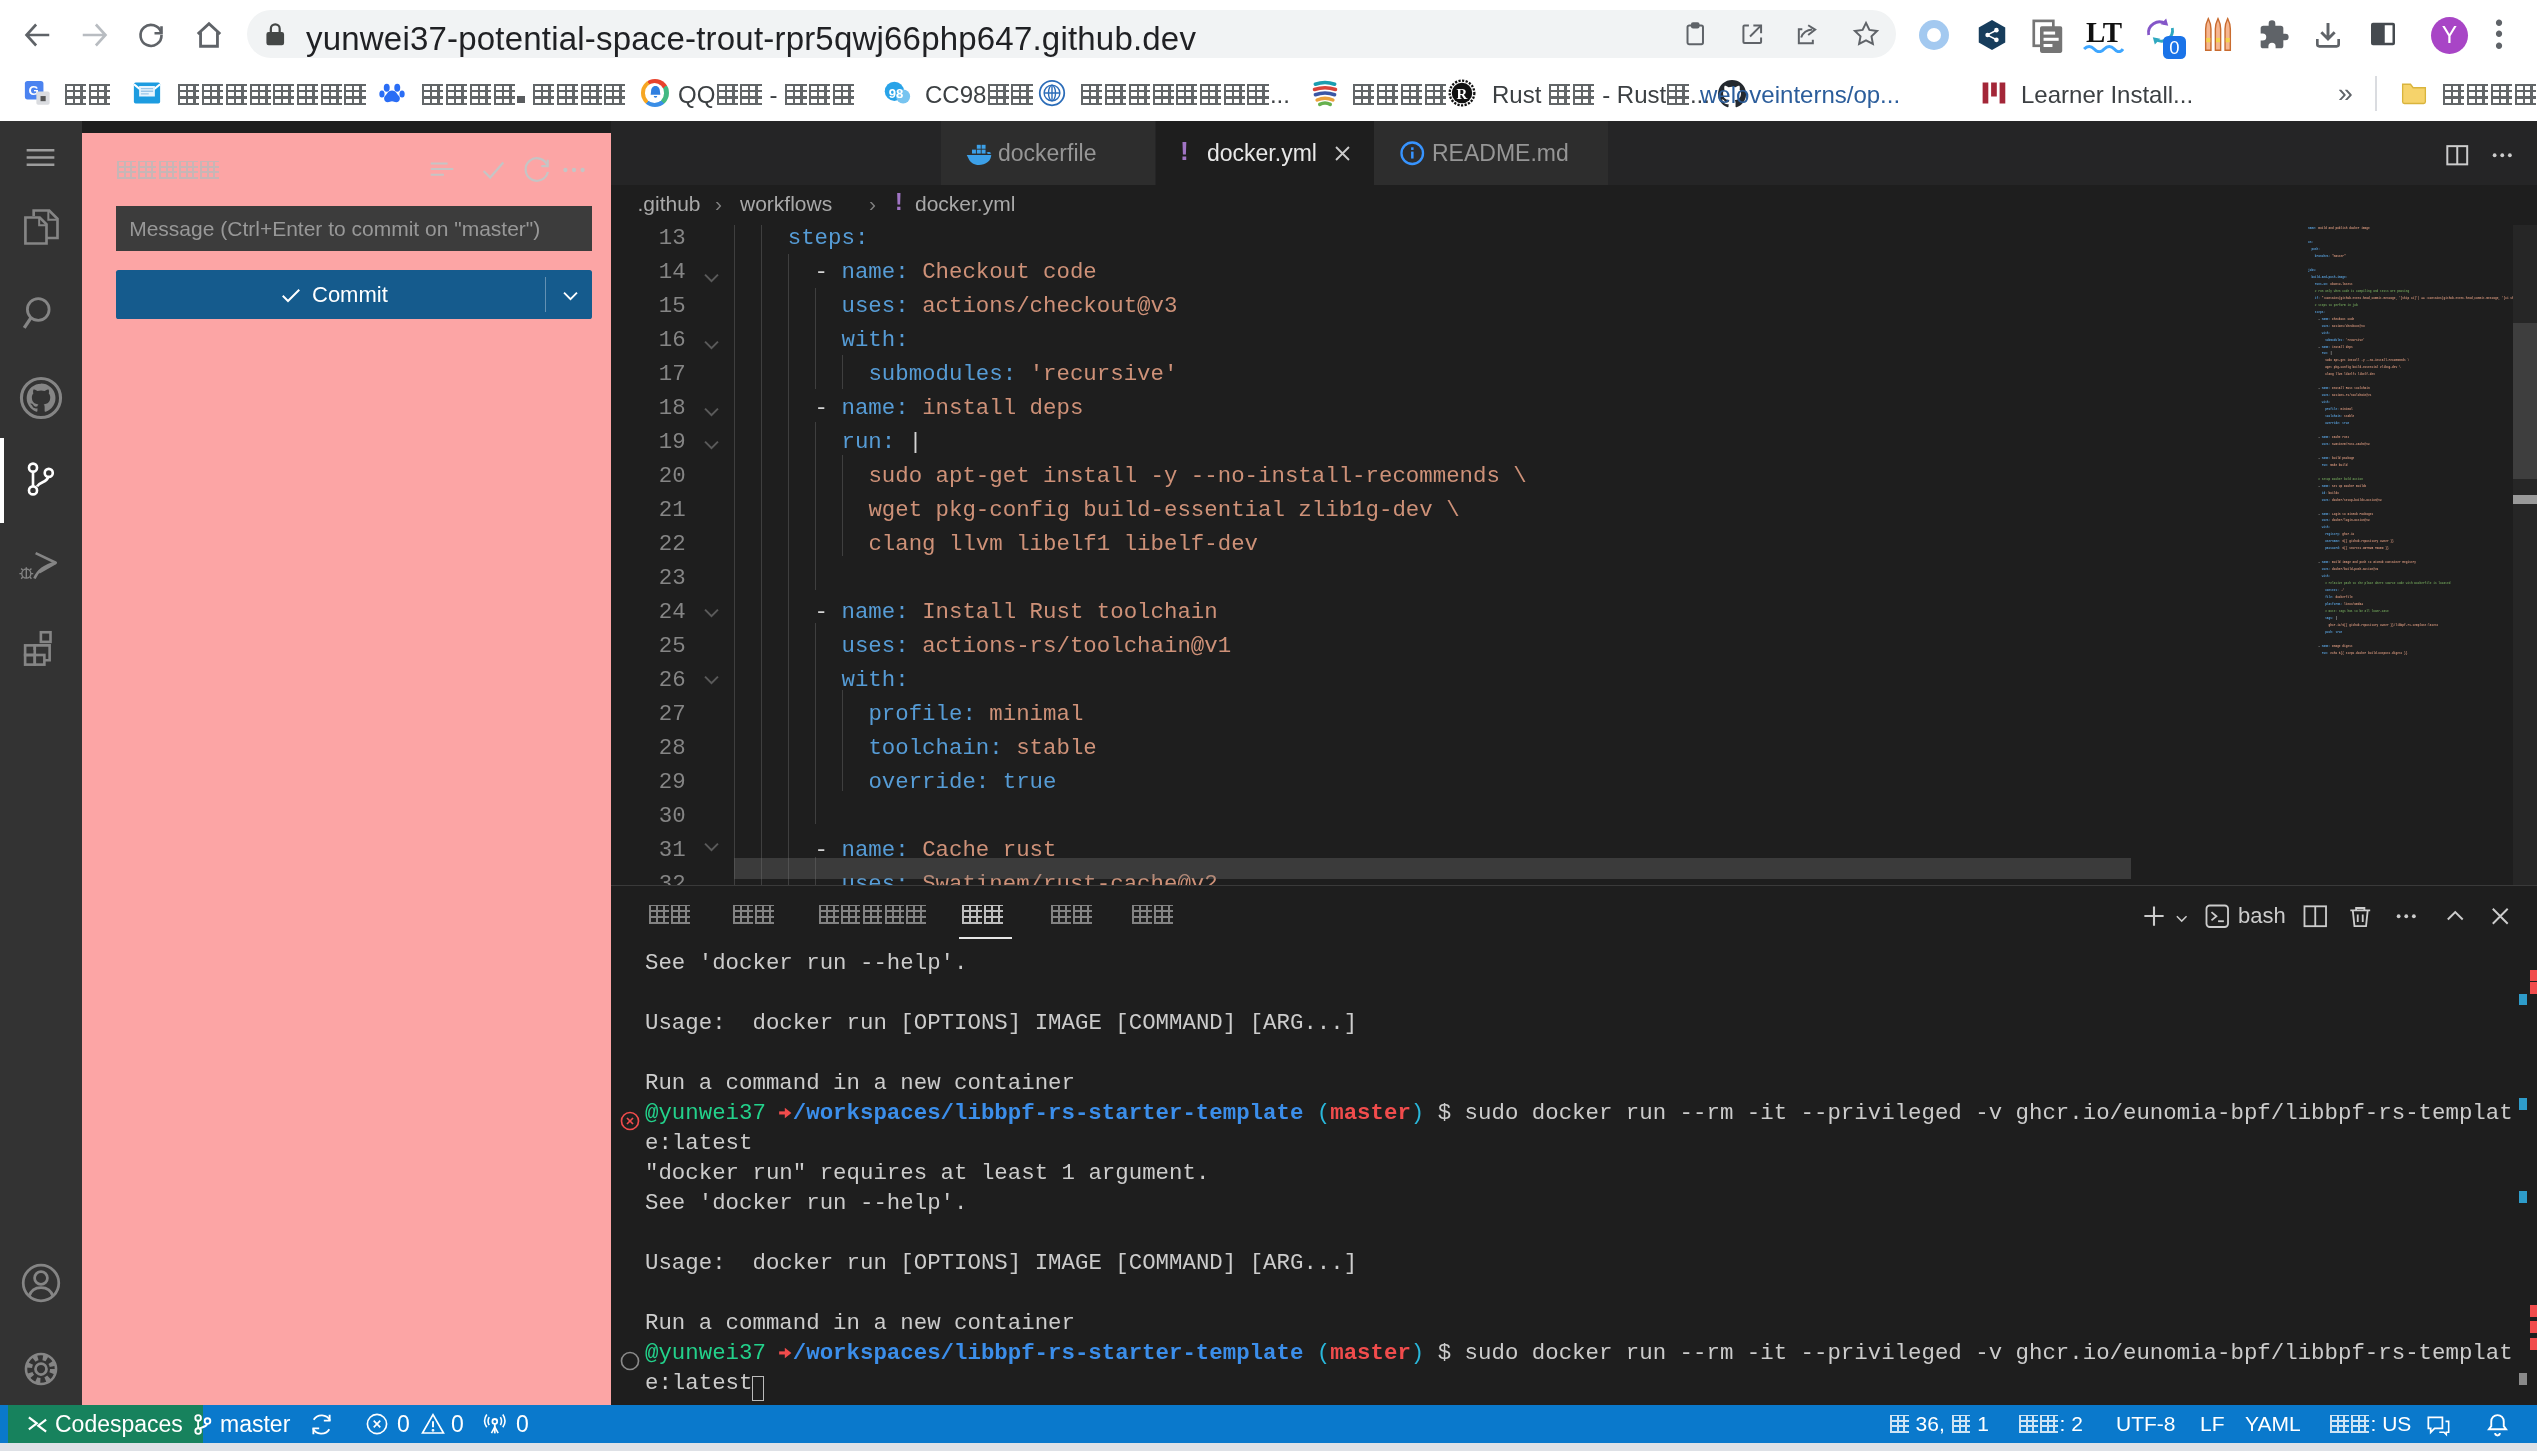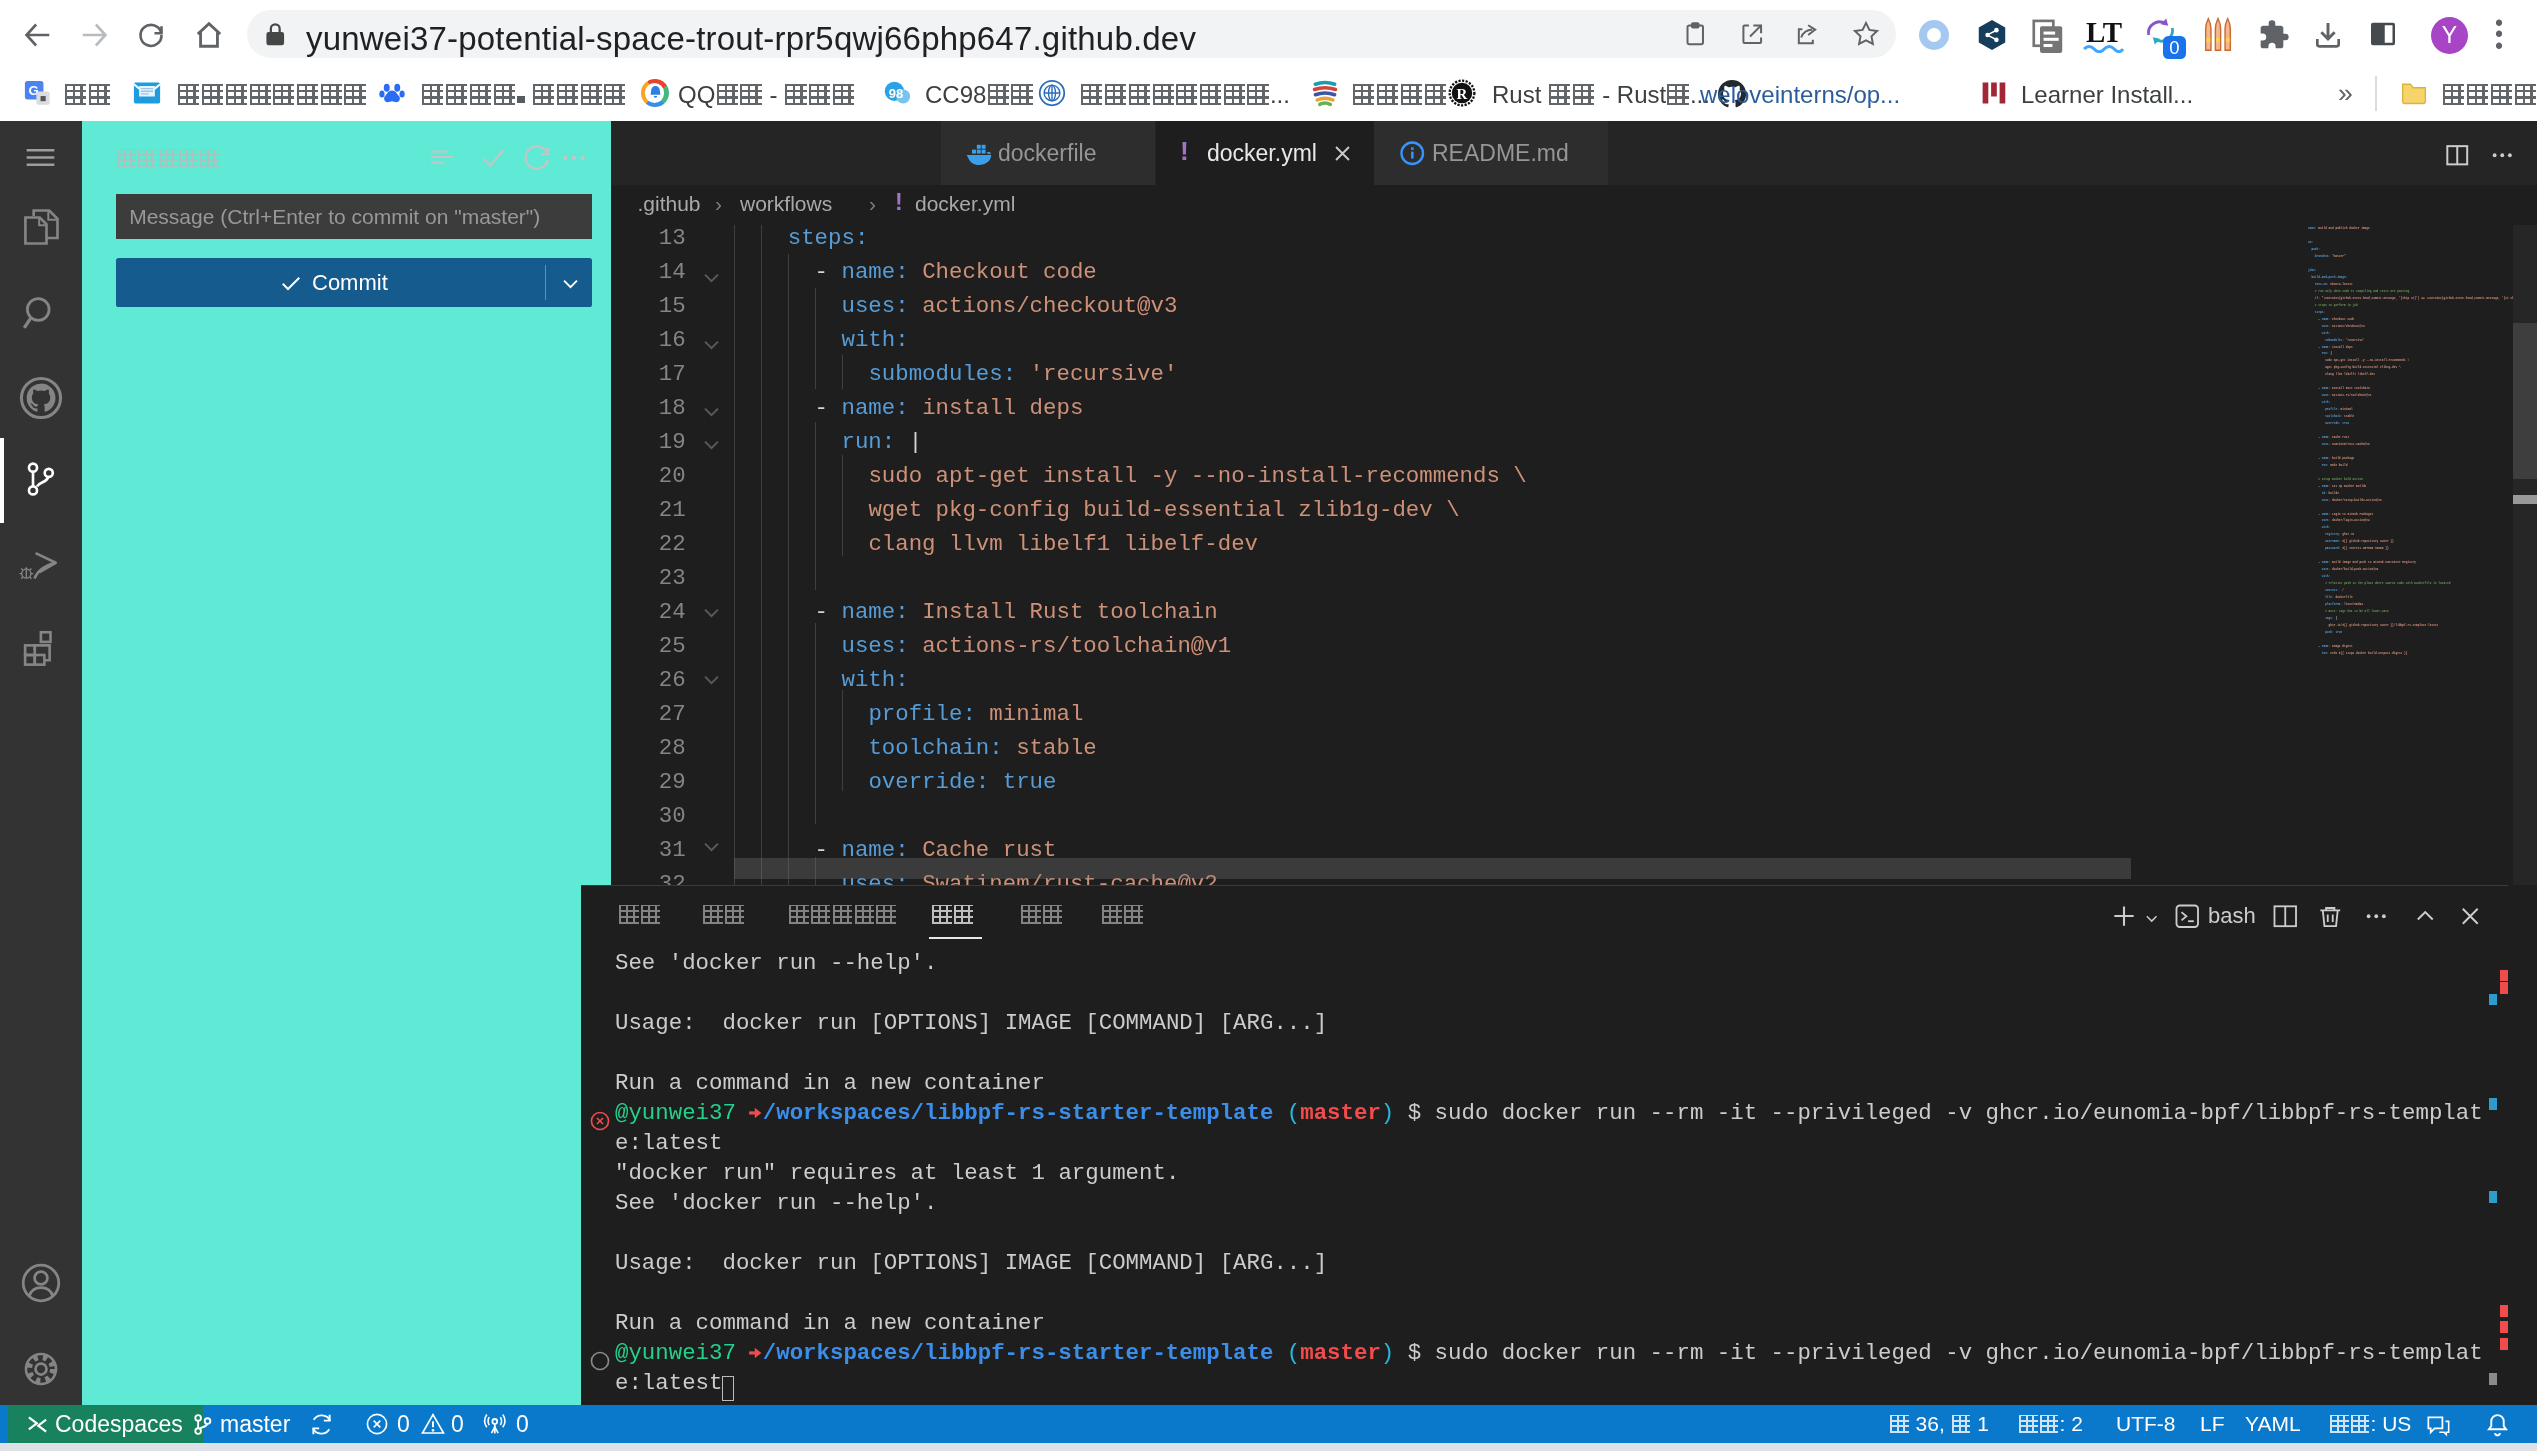--- a/index.html
+++ b/index.html
@@ -251,21 +251,21 @@
         <path d="M5.5 19.3 C6.5 15.8 9 14.5 12 14.5 S17.5 15.8 18.5 19.3"></path>
       </svg>
 
     <svg class="a" style="left:18.5px;top:1226px" width="44" height="44" viewBox="0 0 24 24" fill="none" stroke="#858585">
         <circle cx="12" cy="12" r="3" stroke-width="1.5"></circle>
         <circle cx="12" cy="12" r="6.5" stroke-width="3.2" stroke-dasharray="2.4 2.85"></circle>
         <circle cx="12" cy="12" r="8.2" stroke-width="1.4"></circle>
       </svg>
   </div>
 
-  <div class="a" style="left:82px;top:0;width:529px;height:1285px;background:#5eead4;color:#cccccc">
+  <div class="a" style="left:82px;top:12px;width:529px;height:1285px;background:#fca5a5;color:#cccccc">
     <span class="a" style="left:34px;top:25px;font-size:21px;color:#bbbbbb"><i class="cj"></i><i class="cj"></i><i class="cj"></i><i class="cj"></i><i class="cj"></i></span>
     <svg class="a" style="left:345px;top:22px" width="30" height="30" viewBox="0 0 16 16" fill="none" stroke="#c5c5c5" stroke-width="1.1">
         <path d="M2 4.5h9M2 7.5h12M2 10.5h7"></path>
       </svg>
     <svg class="a" style="left:396px;top:22px" width="30" height="30" viewBox="0 0 16 16" fill="none" stroke="#c5c5c5" stroke-width="1.2">
         <path d="M3 8.5 L6.5 12 L13.5 4"></path>
       </svg>
     <svg class="a" style="left:440px;top:22px" width="30" height="30" viewBox="0 0 16 16" fill="none" stroke="#c5c5c5" stroke-width="1.2">
         <path d="M13.5 5.5 A6 6 0 1 0 13.8 9"></path>
         <path d="M13.7 2.5 v3.4 h-3.4"></path>
@@ -482,21 +482,21 @@
 
       - <span class="k">name:</span> <span class="s">Image digest</span>
         <span class="k">run:</span> <span class="s">echo ${{ steps.docker_build.outputs.digest }}</span></pre>
   </div>
 
   <div class="a" style="left:1902px;top:0;width:25px;height:660px;background:#262626"></div>
   <div class="a" style="left:1902px;top:98px;width:25px;height:156px;background:#3e3e3e"></div>
   <div class="a" style="left:1902px;top:270px;width:25px;height:8.8px;background:#999999"></div>
 </div>
 
-<div class="a" style="left:581px;top:885px;width:1927px;height:520px;background:#1e1e1e;border-top:0.9px solid #3a3a3a">
+<div class="a" style="left:611px;top:885px;width:1927px;height:520px;background:#1e1e1e;border-top:0.9px solid #3a3a3a">
 
   <span class="a" style="left:37px;top:16px;font-size:22px;color:#9d9d9d"><i class="cj"></i><i class="cj"></i></span>
   <span class="a" style="left:121px;top:16px;font-size:22px;color:#9d9d9d"><i class="cj"></i><i class="cj"></i></span>
   <span class="a" style="left:207px;top:16px;font-size:22px;color:#9d9d9d"><i class="cj"></i><i class="cj"></i><i class="cj"></i><i class="cj"></i><i class="cj"></i></span>
   <span class="a" style="left:350px;top:16px;font-size:22px;color:#e7e7e7"><i class="cj"></i><i class="cj"></i></span>
   <div class="a" style="left:348px;top:51px;width:53px;height:2.2px;background:#e7e7e7"></div>
   <span class="a" style="left:439px;top:16px;font-size:22px;color:#9d9d9d"><i class="cj"></i><i class="cj"></i></span>
   <span class="a" style="left:520px;top:16px;font-size:22px;color:#9d9d9d"><i class="cj"></i><i class="cj"></i></span>
 
   <svg class="a" style="left:1529px;top:16px" width="28" height="28" viewBox="0 0 16 16" fill="none" stroke="#cccccc" stroke-width="1.2">

